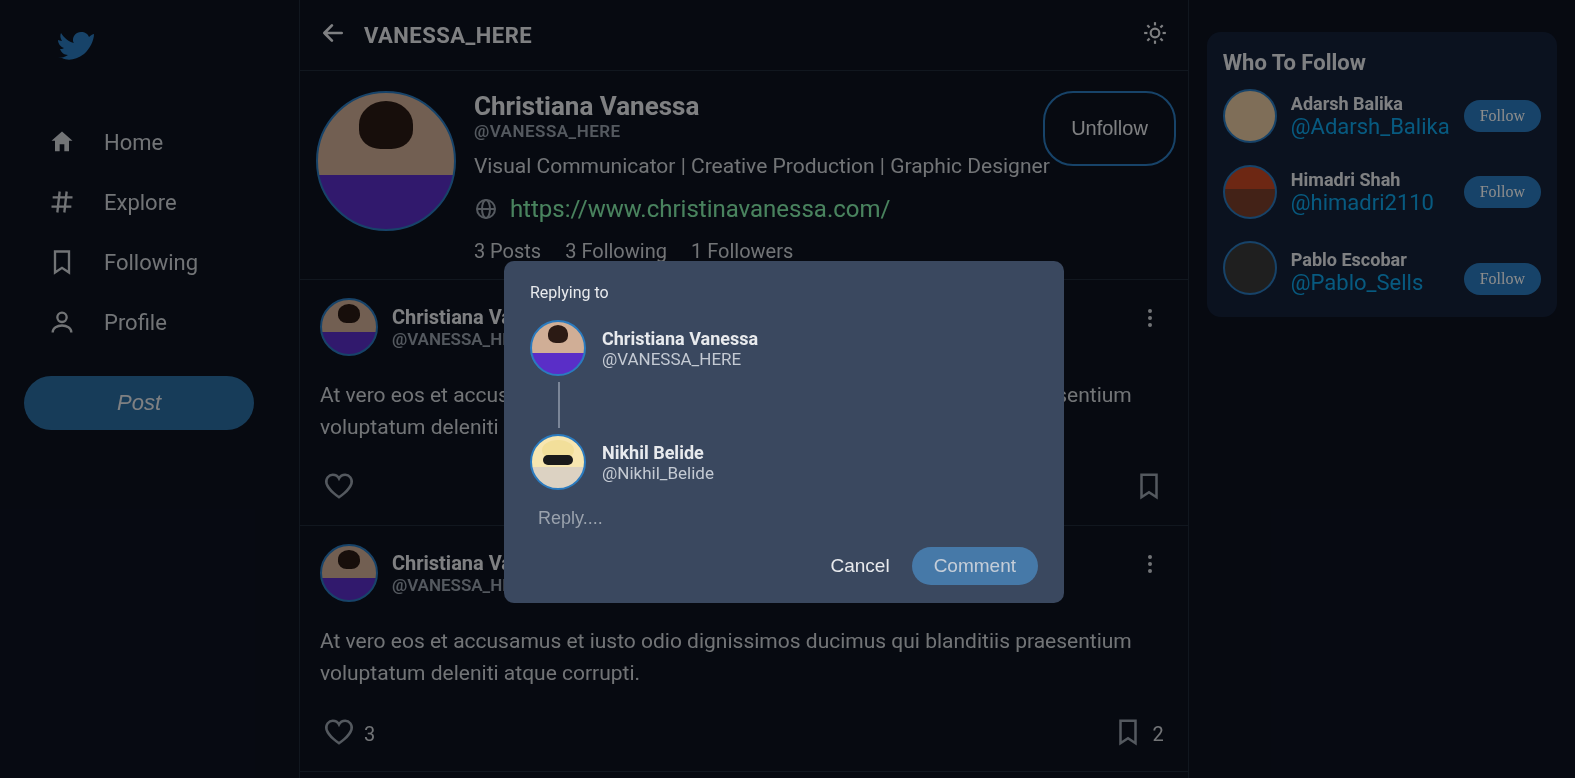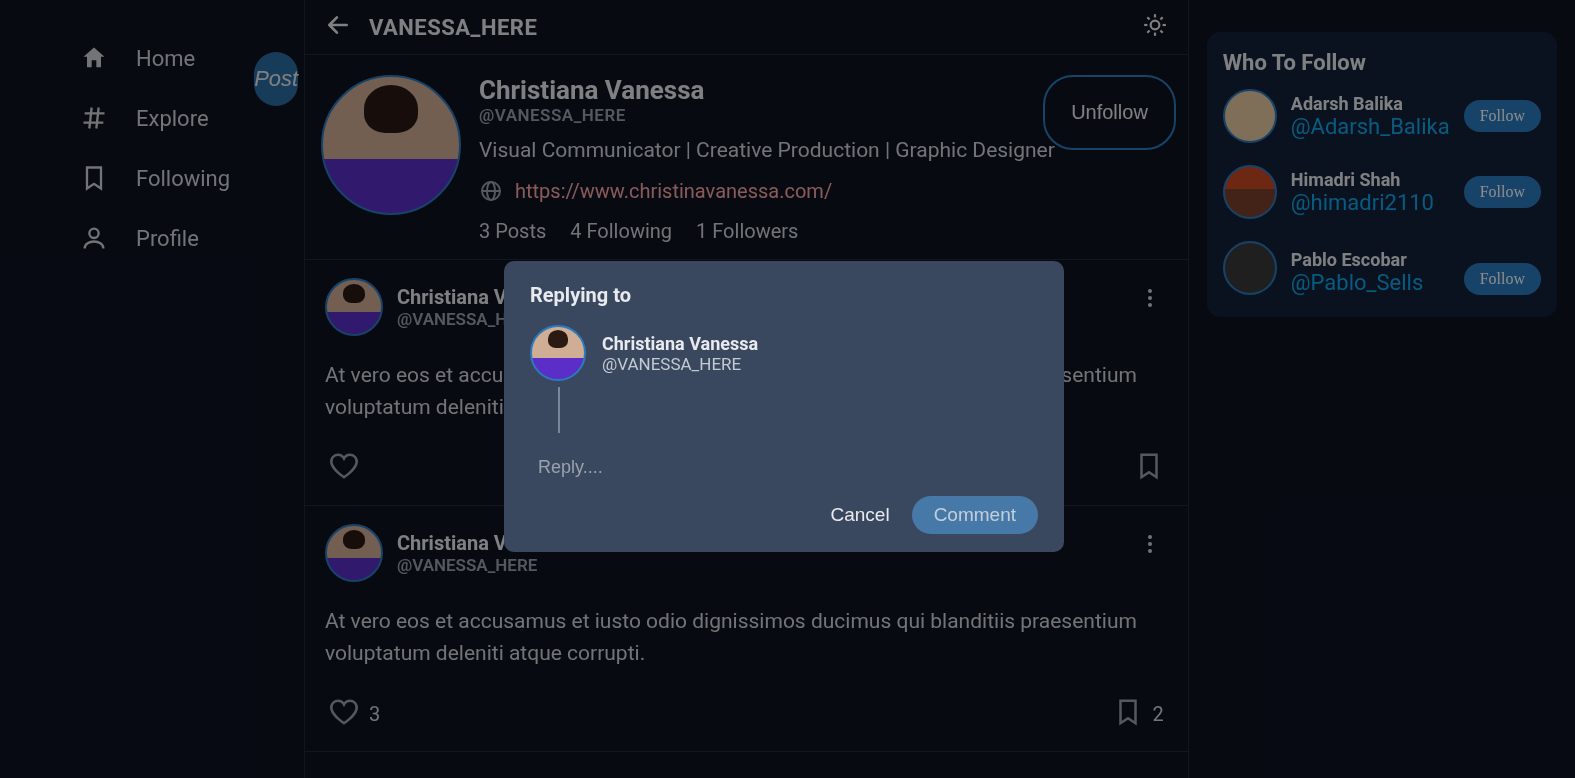--- a/index.html
+++ b/index.html
@@ -9,22 +9,23 @@
     font-family: -apple-system, BlinkMacSystemFont, "Segoe UI", Roboto, sans-serif;
     width: 1575px;
     height: 778px;
     overflow: hidden;
     display: flex;
     position: relative;
   }
   
   .sidebar-left {
     width: 304px;
-    padding: 28px 24px;
-    display: flex;
+    padding: 16px 24px;
+    display: flex;
+    flex-direction: column;
     align-items: flex-start;
   }
   .logo {
     width: 48px;
     height: 48px;
     margin: 8px 0 40px 32px;
   }
   .nav { width: 100%; }
   .nav-item {
     display: flex;
@@ -54,21 +55,21 @@
   .main {
     width: 908px;
     border-left: 1px solid #1f2a3a;
     border-right: 1px solid #1f2a3a;
     position: relative;
   }
   .main-header {
     display: flex;
     align-items: center;
     justify-content: space-between;
-    padding: 12px 20px;
+    padding: 20px 20px;
     border-bottom: 1px solid #1f2a3a;
   }
   .main-header-left { display: flex; align-items: center; gap: 18px; }
   .main-header-left svg { width: 26px; height: 26px; fill: #e8eaed; cursor: pointer; }
   .handle-title { font-size: 22px; font-weight: 700; letter-spacing: 0.5px; }
   .theme-toggle svg { width: 26px; height: 26px; fill: #e8eaed; cursor: pointer; }
   
   .profile {
     padding: 20px 28px 16px 16px;
     display: flex;
@@ -84,21 +85,21 @@
     background: #c9a890;
     flex-shrink: 0;
     overflow: hidden;
   }
   .profile-info { flex: 1; }
   .display-name { font-size: 26px; font-weight: 700; }
   .handle-sub { color: #9aa2ad; font-size: 17px; font-weight: 600; letter-spacing: 0.5px; }
   .bio { font-size: 21px; color: #cfd3d8; margin-top: 10px; line-height: 1.45; }
   .website-row { display: flex; align-items: center; gap: 12px; margin-top: 14px; }
   .website-row svg { width: 24px; height: 24px; fill: #9aa2ad; }
-  .website-row a { color: #fca5a5; text-decoration: none; font-size: 20px; }
+  .website-row a { color: #86efac; text-decoration: none; font-size: 24px; }
   .stats { display: flex; gap: 24px; margin-top: 16px; font-size: 20px; color: #cfd3d8; }
   .unfollow-btn {
     position: absolute;
     top: 20px;
     right: 12px;
     padding: 24px 26px;
     border: 2px solid #2b7bbf;
     background: transparent;
     color: #e8eaed;
     font-size: 20px;
@@ -178,21 +179,21 @@
     position: absolute;
     left: 504px;
     top: 261px;
     width: 560px;
     background: #3a485f;
     border-radius: 10px;
     padding: 22px 26px 18px;
     z-index: 20;
     color: #e8eaed;
   }
-  .modal-title { font-size: 20px; margin-bottom: 18px; font-weight: bold; }
+  .modal-title { font-size: 16px; margin-bottom: 18px; }
   .modal-user { display:flex; align-items:center; gap: 16px; }
   .modal-user .avatar-xs { width: 56px; height: 56px; }
   .modal-user-name { font-size: 18px; font-weight: 700; }
   .modal-user-handle { color: #c4cad3; font-size: 17px; }
   .thread-line {
     width: 2px;
     height: 46px;
     background: #7b8698;
     margin: 6px 0 6px 28px;
   }
@@ -315,21 +316,21 @@
       <div class="website-row">
         <svg viewBox="0 0 24 24">
             <circle cx="12" cy="12" r="9" fill="none" stroke="#9aa2ad" stroke-width="2"></circle>
             <ellipse cx="12" cy="12" rx="4" ry="9" fill="none" stroke="#9aa2ad" stroke-width="2"></ellipse>
             <line x1="3" y1="12" x2="21" y2="12" stroke="#9aa2ad" stroke-width="2"></line>
           </svg>
         <a href="#">https://www.christinavanessa.com/</a>
       </div>
       <div class="stats">
         <span>3 Posts</span>
-        <span>4 Following</span>
+        <span>3 Following</span>
         <span>1 Followers</span>
       </div>
     </div>
     <button class="unfollow-btn">Unfollow</button>
   </section>
 
   <article class="post">
     <div class="post-head">
       <div class="avatar-sm face1"></div>
       <div>
@@ -436,18 +437,25 @@
 <div class="modal">
   <div class="modal-title">Replying to</div>
   <div class="modal-user">
     <div class="avatar-xs face1"></div>
     <div>
       <div class="modal-user-name">Christiana Vanessa</div>
       <div class="modal-user-handle">@VANESSA_HERE</div>
     </div>
   </div>
   <div class="thread-line"></div>
+  <div class="modal-user">
+    <div class="avatar-xs face2"></div>
+    <div>
+      <div class="modal-user-name">Nikhil Belide</div>
+      <div class="modal-user-handle">@Nikhil_Belide</div>
+    </div>
+  </div>
   <input class="reply-input" placeholder="Reply...." style="">
   <div class="modal-actions">
     <button class="modal-cancel">Cancel</button>
     <button class="modal-comment">Comment</button>
   </div>
 </div>
 
 </body></html>

